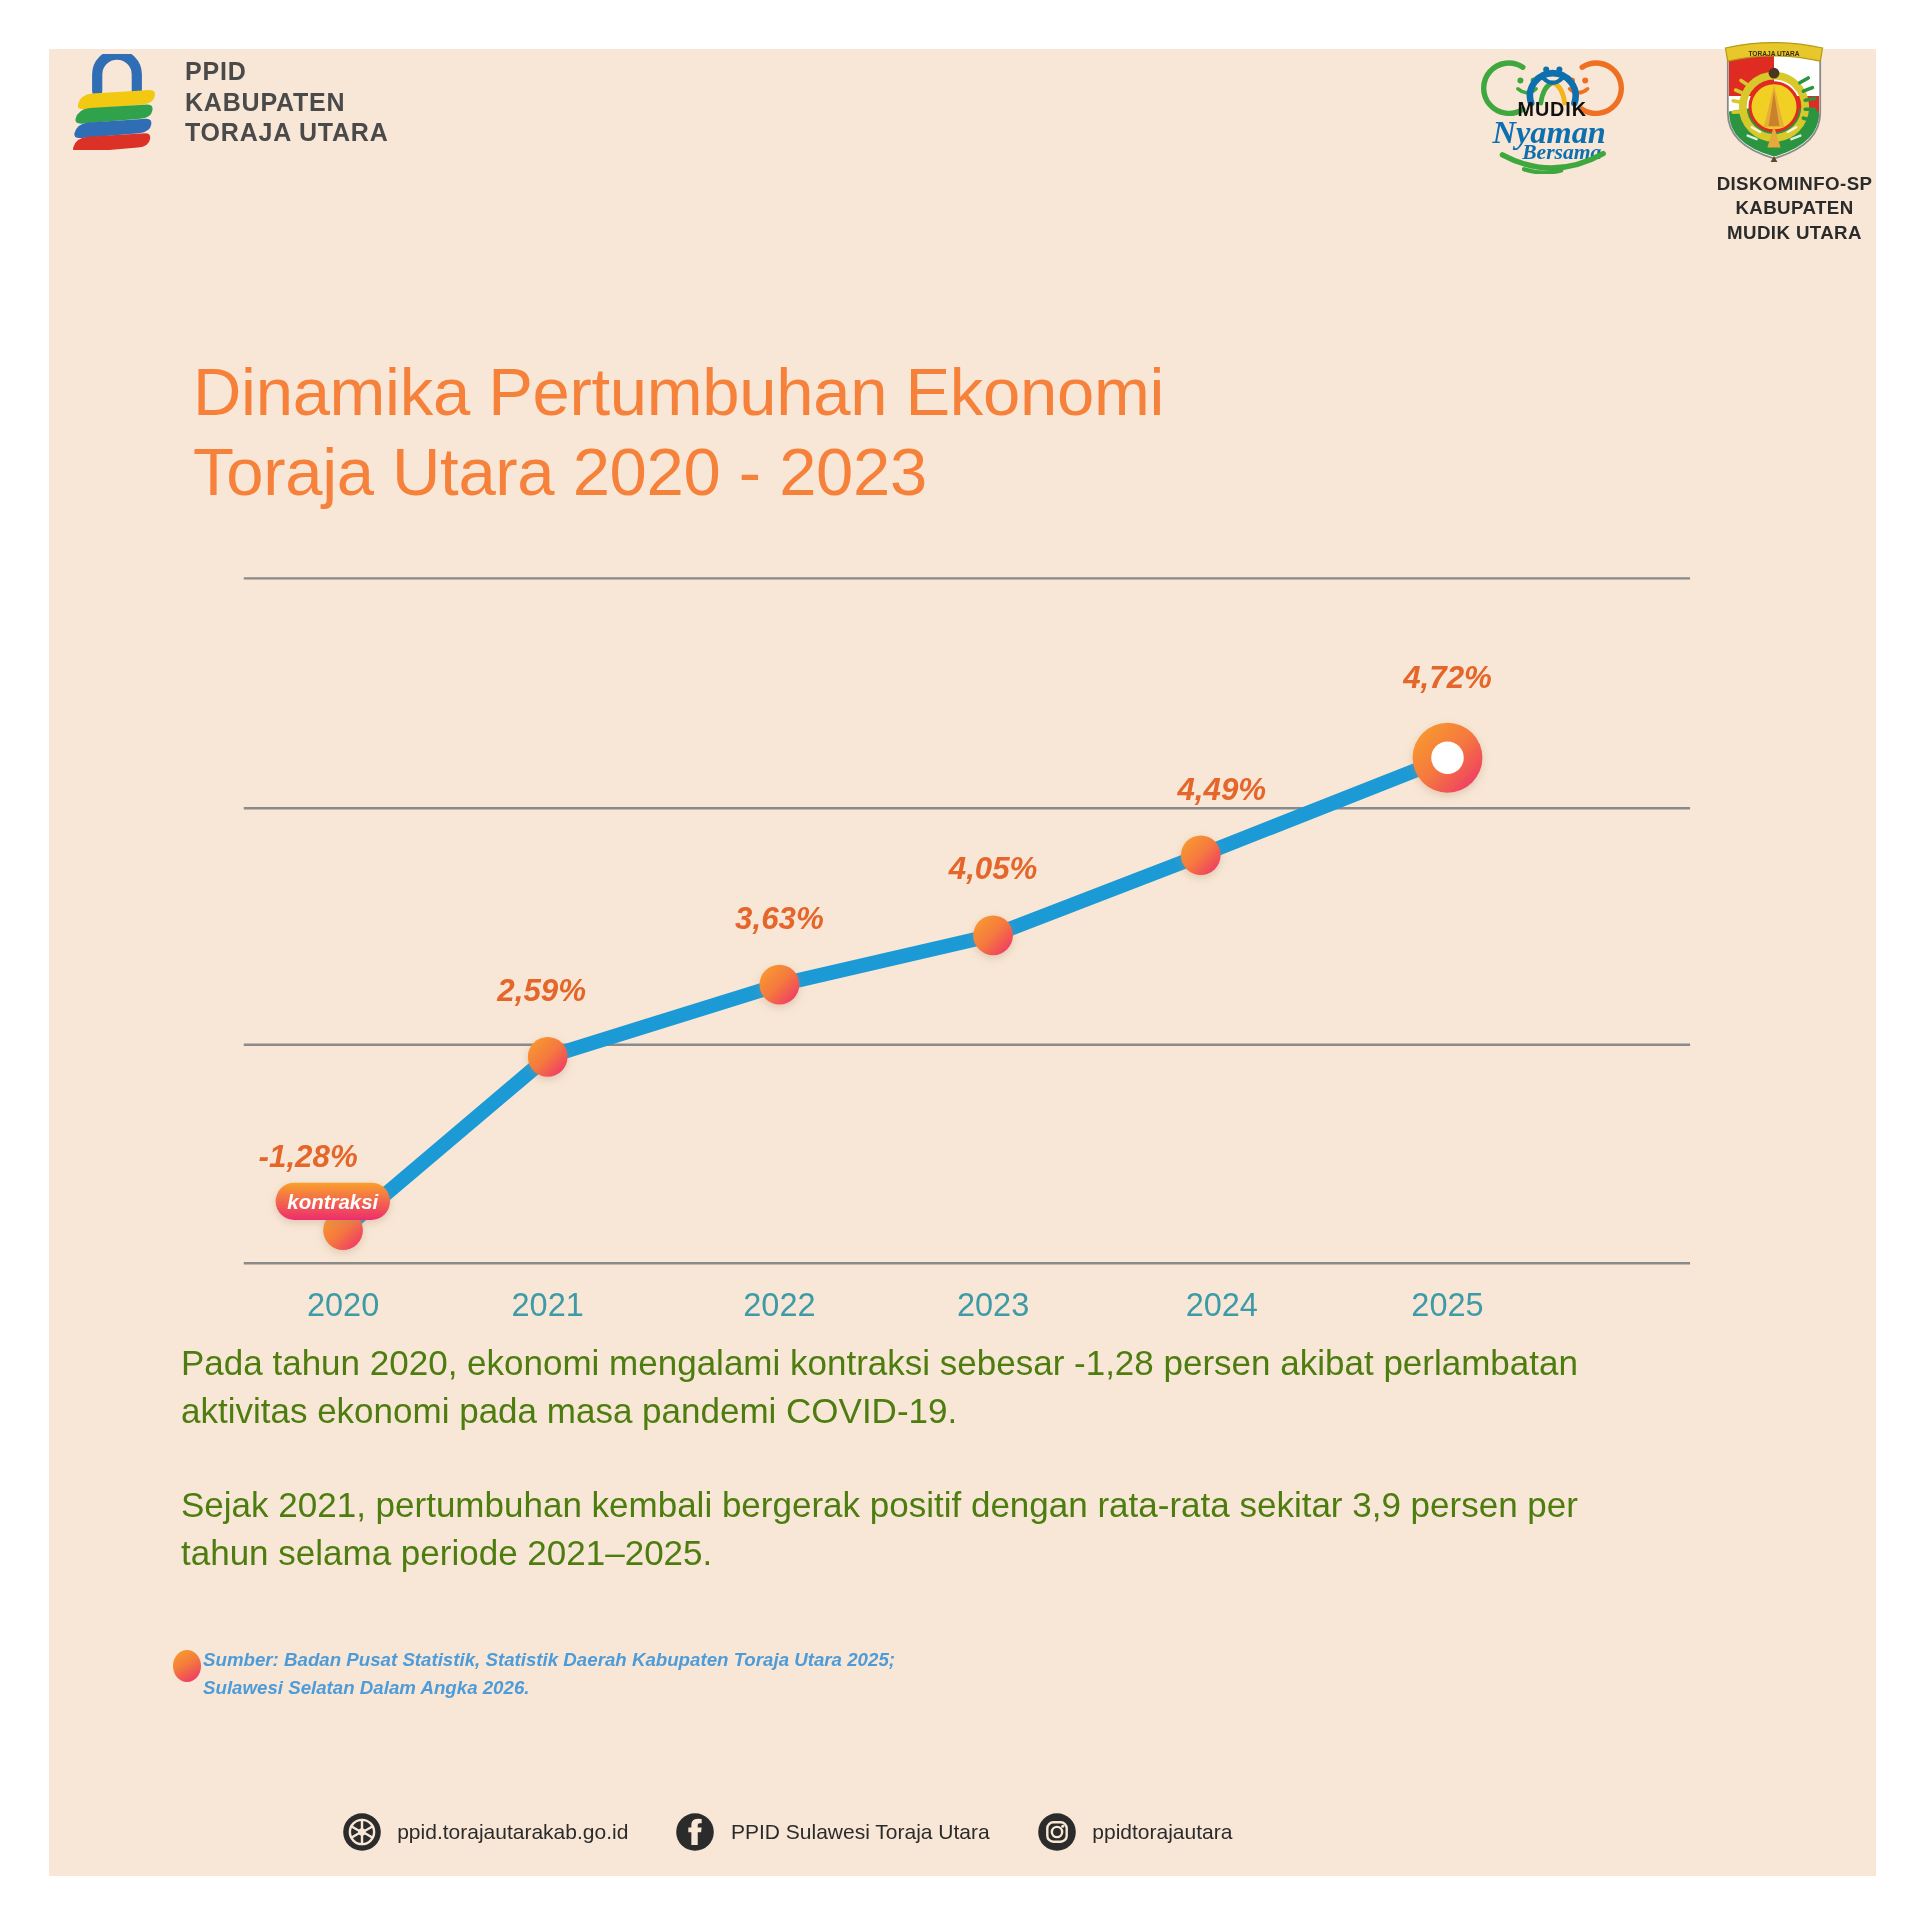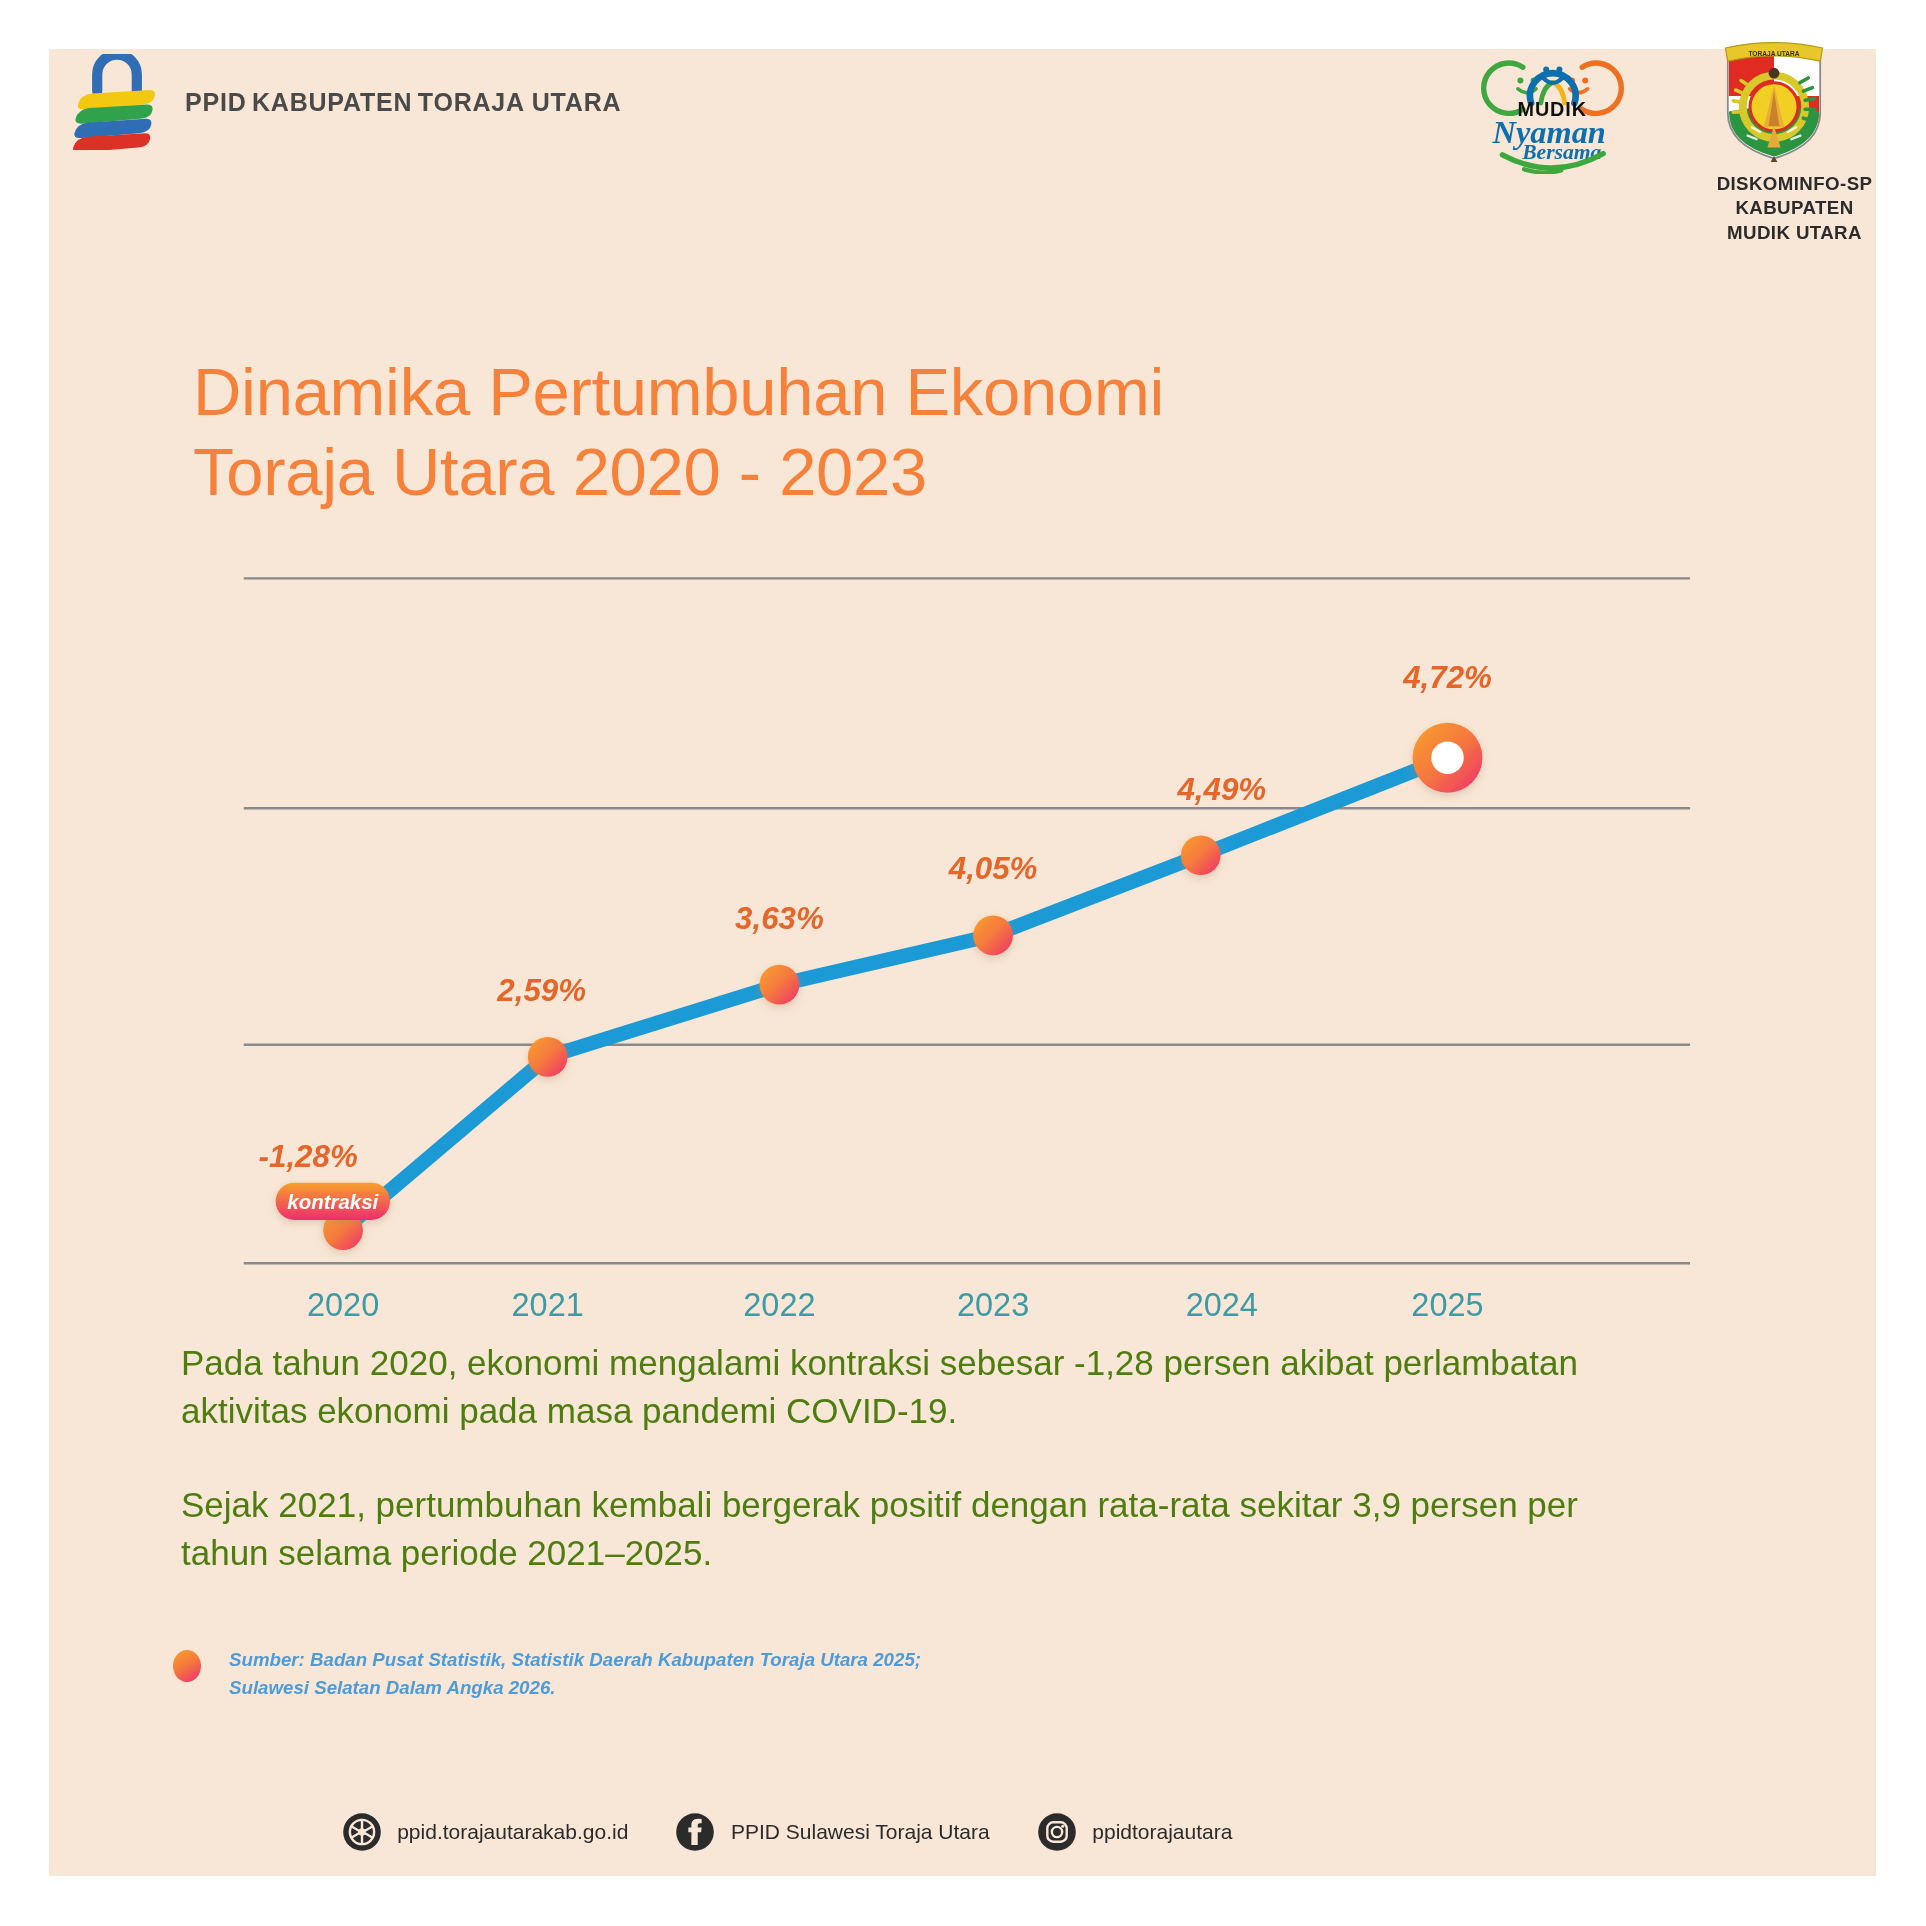--- a/index.html
+++ b/index.html
@@ -4,21 +4,21 @@
 <style>
   html,body{margin:0;padding:0;background:#ffffff;}
   body{width:1926px;height:1926px;font-family:"Liberation Sans",sans-serif;overflow:hidden;}
 
   .canvas{position:relative;width:1926px;height:1926px;background:#ffffff;}
   .panel{position:absolute;left:49px;top:49px;width:1827px;height:1827px;background:#F8E7D6;}
 
   
   .hdr-left{position:absolute;left:72px;top:54px;display:flex;align-items:center;gap:23px;}
   .ppid-lock{width:90px;height:96px;position:relative;}
-  .ppid-words{display:flex;gap:5.4px;}
+  .ppid-words{display:flex;flex-direction:column;gap:5.4px;}
   .ppid-words div{font-weight:bold;font-size:25px;letter-spacing:0.8px;color:#4a4a4a;line-height:1;}
 
   .hdr-right{position:absolute;right:47px;top:36px;display:flex;align-items:flex-start;gap:39px;}
   .mudik{width:153px;height:138px;position:relative;}
   .dinas{display:flex;flex-direction:column;align-items:center;width:211px;}
   .dinas-crest{width:114px;height:126px;}
   .dinas-txt{margin-top:9.6px;text-align:center;}
   .dinas-txt div{font-weight:bold;font-size:18.7px;letter-spacing:0.4px;color:#2b2b2b;line-height:1.32;margin-left:42px;}
 
   
@@ -27,21 +27,21 @@
 
   
   .chart{position:absolute;left:0;top:530px;width:1926px;height:819px;}
   .chart svg{display:block;}
 
   
   .body-copy{position:absolute;left:181px;top:1339px;width:1469px;}
   .body-copy p{margin:0 0 47px 0;font-size:35px;line-height:1.36;color:#4d7c0f;}
 
   
-  .source{position:absolute;left:173px;top:1646px;display:flex;align-items:flex-start;gap:28px;}
+  .source{position:absolute;left:173px;top:1646px;display:flex;align-items:flex-start;gap:2px;}
   .src-dot{width:28px;height:32.5px;border-radius:50%;flex:none;margin-top:3.6px;
            background:linear-gradient(150deg,#F9A12B 0%,#F47B3C 45%,#ED2D6E 100%);}
   .src-txt{font-size:18.7px;line-height:1.5;font-style:italic;font-weight:bold;color:#4D9BD8;}
 
   
   .footer{position:absolute;left:0;top:1812px;width:1574px;display:flex;justify-content:center;align-items:center;gap:47px;}
   .f-item{display:flex;align-items:center;gap:15.6px;}
   .f-ico{width:40px;height:40px;flex:none;}
   .f-lbl{font-size:21px;color:#2b2b2b;}
 </style>

